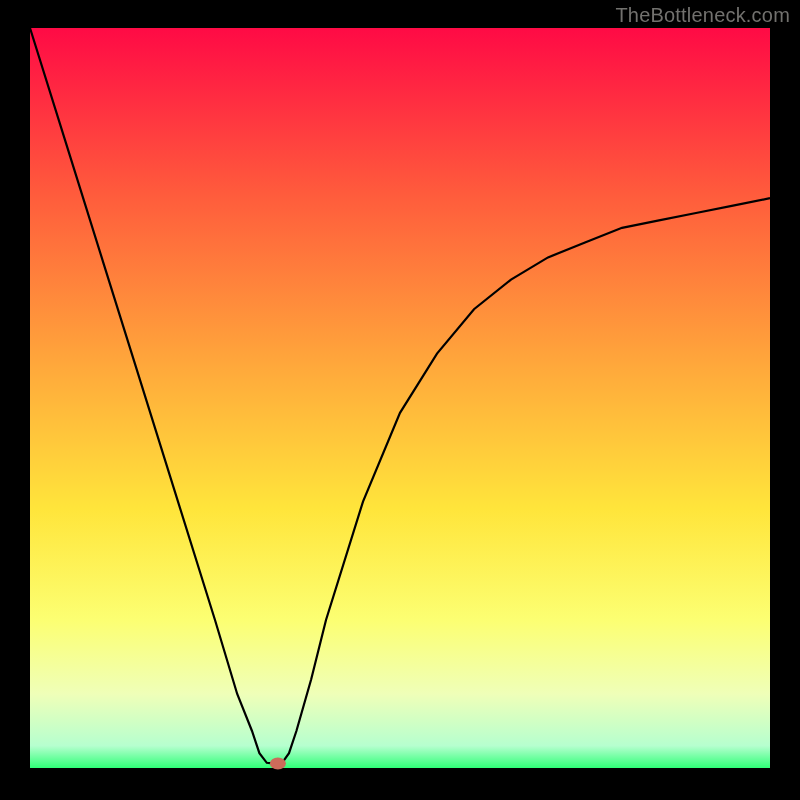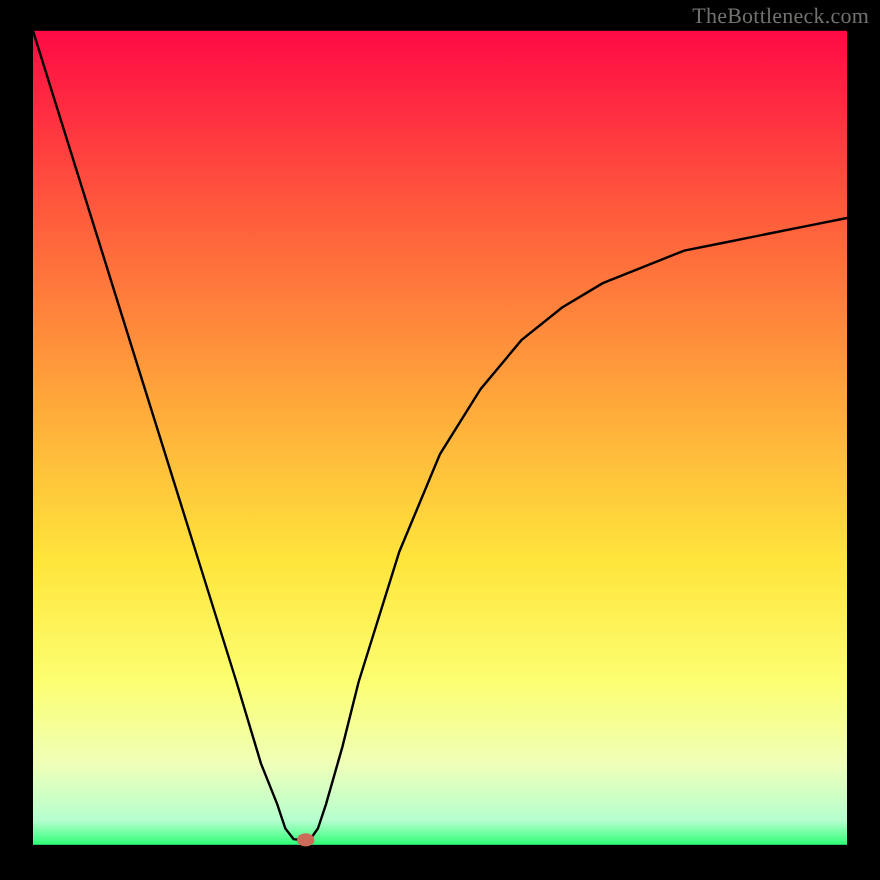--- a/index.html
+++ b/index.html
@@ -13,21 +13,21 @@
   .frame {
     position: relative;
     width: 800px;
     height: 800px;
     background: #000;
   }
   .watermark {
     position: absolute;
     top: 4px;
     right: 10px;
-    font-family: Liberation Serif, serif;
+    font-family: Liberation Sans, sans-serif;
     font-size: 20px;
     color: #72716e;
     letter-spacing: 0.2px;
     z-index: 5;
   }
   svg.plot {
     position: absolute;
     left: 0;
     top: 0;
   }

